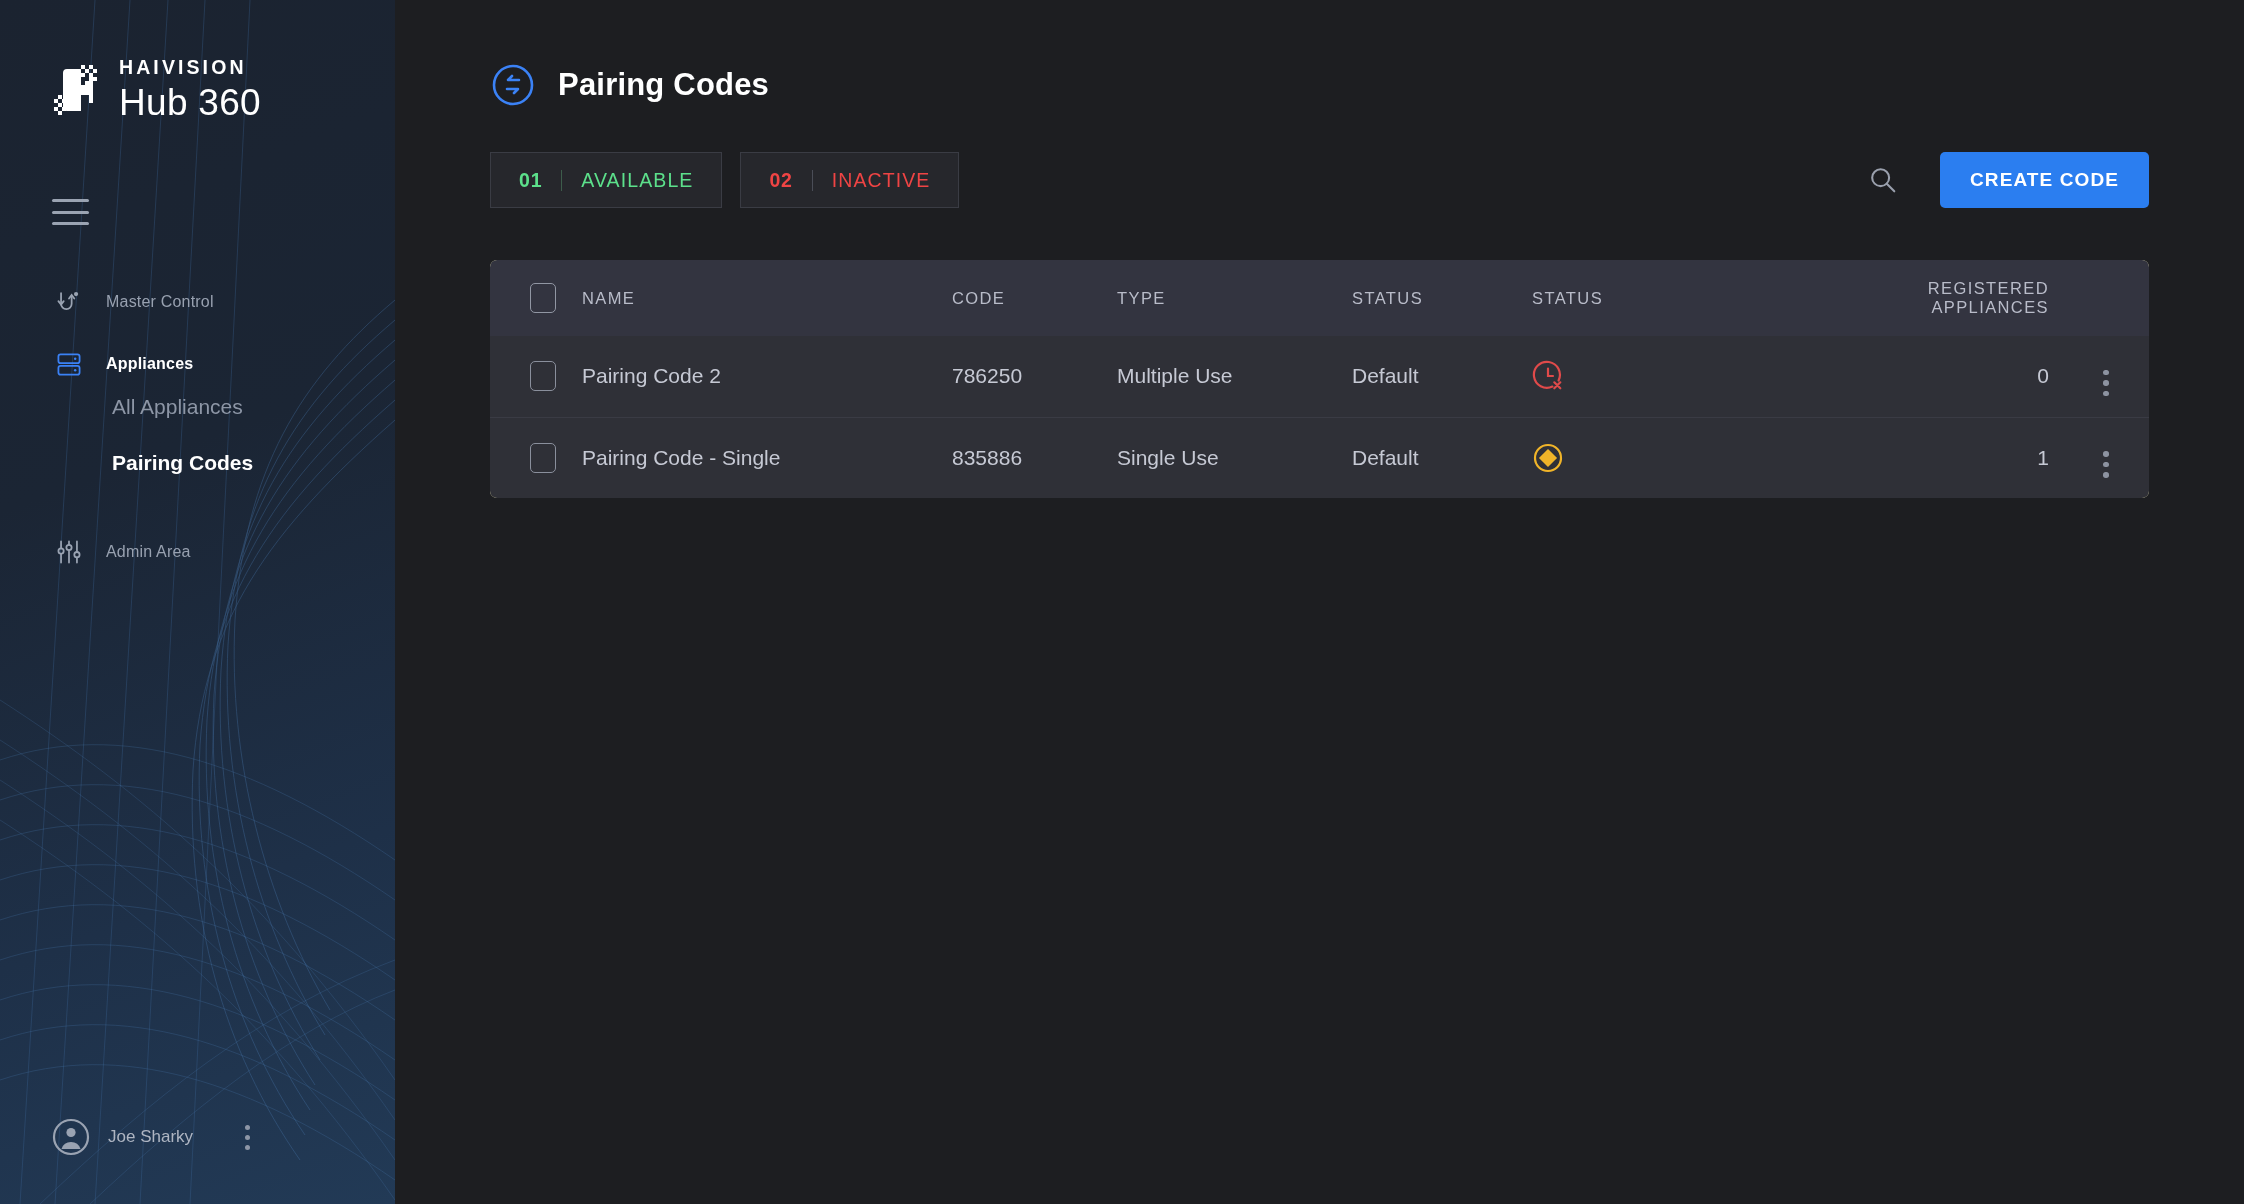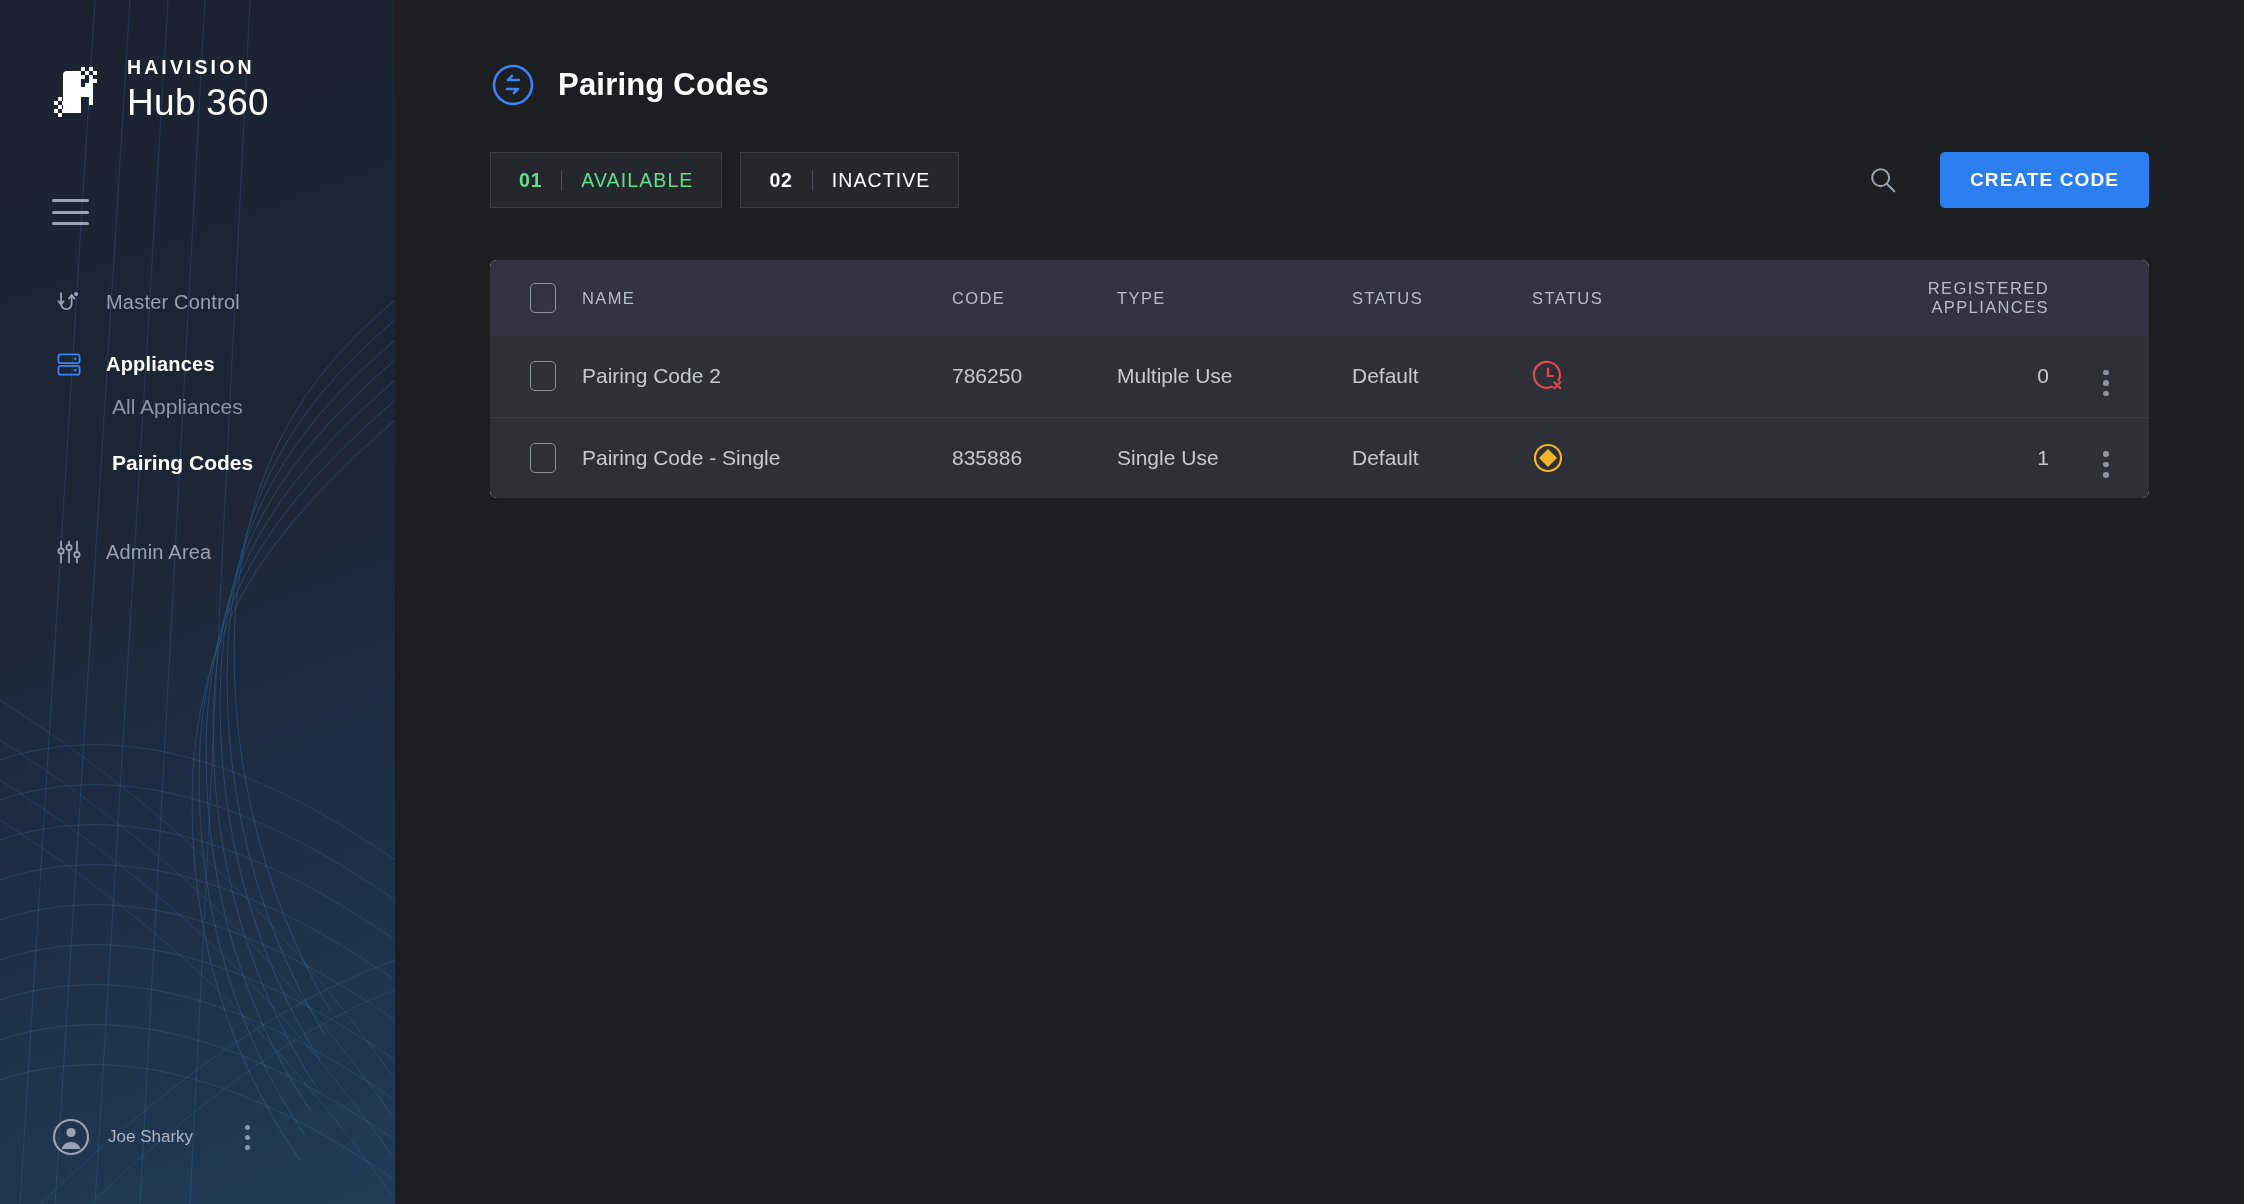--- a/index.html
+++ b/index.html
@@ -17,41 +17,41 @@
     position:relative;
     width:395px; height:1204px; flex:0 0 395px;
     background:linear-gradient(160deg,#1b2330 0%,#1b2534 38%,#1e3048 72%,#223a56 100%);
     overflow:hidden;
   }
   .sidebar-mesh { position:absolute; inset:0; pointer-events:none; }
   .sidebar-mesh svg { display:block; width:100%; height:100%; }
   .sidebar-inner { position:relative; z-index:2; height:100%; display:flex; flex-direction:column; }
 
   
-  .logo-wrap { padding:58px 0 0 52px; display:flex; align-items:flex-end; gap:17px; }
+  .logo-wrap { padding:58px 0 0 52px; display:flex; align-items:center; gap:9px; }
   .logo-mark { width:58px; height:58px; flex:0 0 58px; }
   .logo-text { display:flex; flex-direction:column; justify-content:center; }
   .logo-brand {
     font-size:19.5px; letter-spacing:3.1px; color:#ffffff; font-weight:700;
     line-height:1; margin-bottom:6px;
   }
   .logo-product { font-size:37px; color:#ffffff; font-weight:300; line-height:1.02; letter-spacing:0.3px; }
 
   
   .hamburger { margin:78px 0 0 52px; width:37px; height:26px; display:flex; flex-direction:column; justify-content:space-between; cursor:pointer; }
   .hamburger span { display:block; height:3px; background:#9aa3b2; border-radius:2px; }
 
   
   .nav { margin-top:46px; display:flex; flex-direction:column; }
   .nav-item {
     display:flex; align-items:center; gap:20px;
     height:62px; padding-left:52px; cursor:pointer; position:relative;
   }
   .nav-icon { width:34px; height:34px; flex:0 0 34px; display:flex; align-items:center; justify-content:center; }
-  .nav-label { font-size:20px; color:#98a1b0; letter-spacing:0.2px; }
+  .nav-label { font-size:16px; color:#98a1b0; letter-spacing:0.2px; }
   .nav-item.active .nav-label { color:#ffffff; font-weight:700; }
   .nav-sub {
     display:flex; align-items:flex-start; height:56px; padding-left:112px; cursor:pointer;
   }
   .nav-sub-label { font-size:21px; color:#8d96a6; }
   .nav-sub.active .nav-sub-label { color:#ffffff; font-weight:700; }
   .nav-spacer-sm { height:14px; }
 
   
   .user-area { margin-top:auto; padding:0 0 48px 52px; display:flex; align-items:center; }
@@ -75,21 +75,21 @@
     height:56px; padding:0 28px;
     border:1px solid #3a3c44; border-radius:0;
     background:#26272c; cursor:pointer;
     font-size:19.5px; letter-spacing:0.8px;
   }
   .chip .chip-count { font-weight:700; }
   .chip .chip-div { width:1px; height:21px; background:#4a4d57; }
   .chip .chip-label { font-weight:400; letter-spacing:1.1px; }
   .chip.available { color:#5ce08b; }
   .chip.available .chip-div { background:#3d5c4b; }
-  .chip.inactive { color:#ffffff; }
+  .chip.inactive { color:#ef4444; }
 
   .toolbar-right { margin-left:auto; display:flex; align-items:center; gap:40px; }
   .search-btn { width:34px; height:34px; cursor:pointer; display:flex; align-items:center; justify-content:center; }
   .create-btn {
     height:56px; padding:0 30px; border:none; border-radius:5px;
     background:#2b7ef0; color:#ffffff; font-size:19px; font-weight:700;
     letter-spacing:1.1px; cursor:pointer; font-family:"Liberation Sans", sans-serif;
     display:flex; align-items:center;
   }
 

